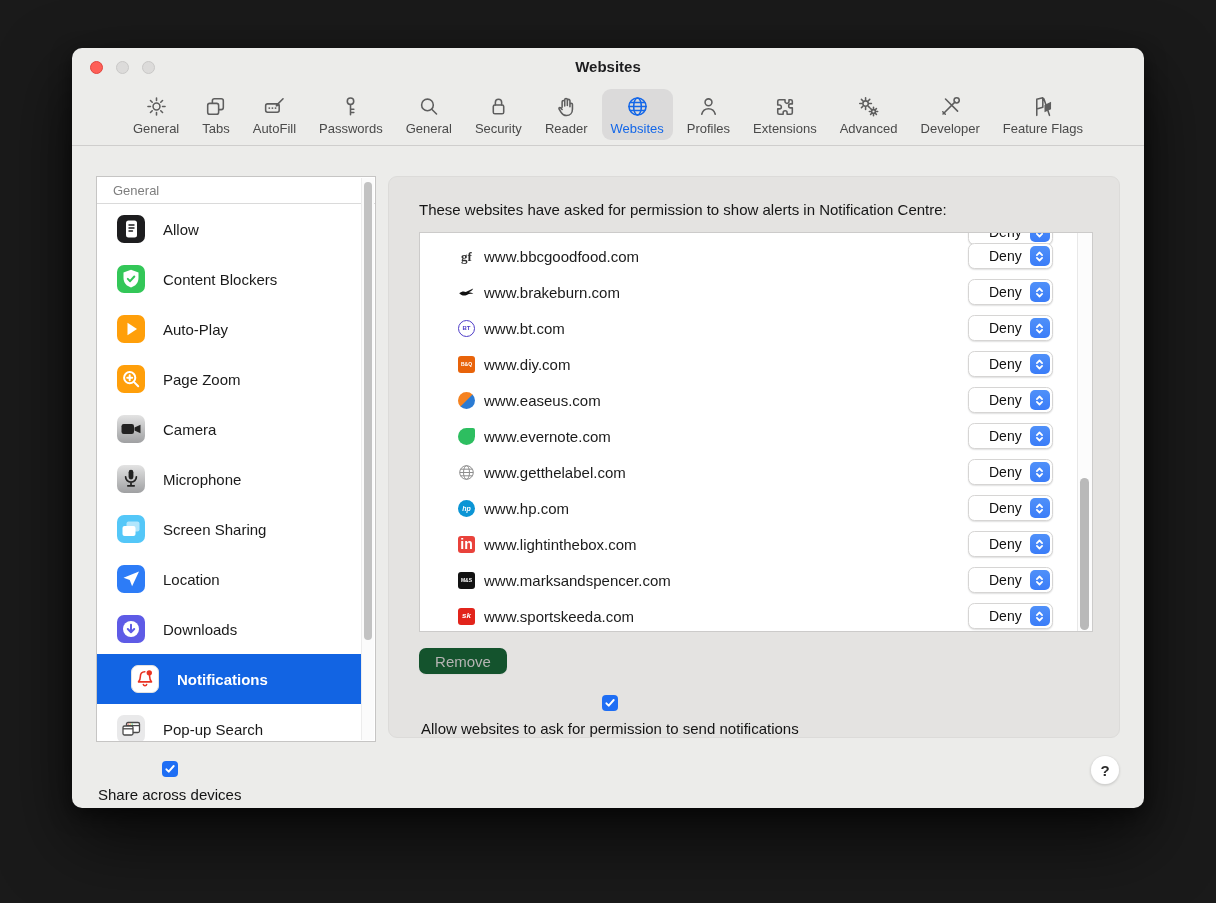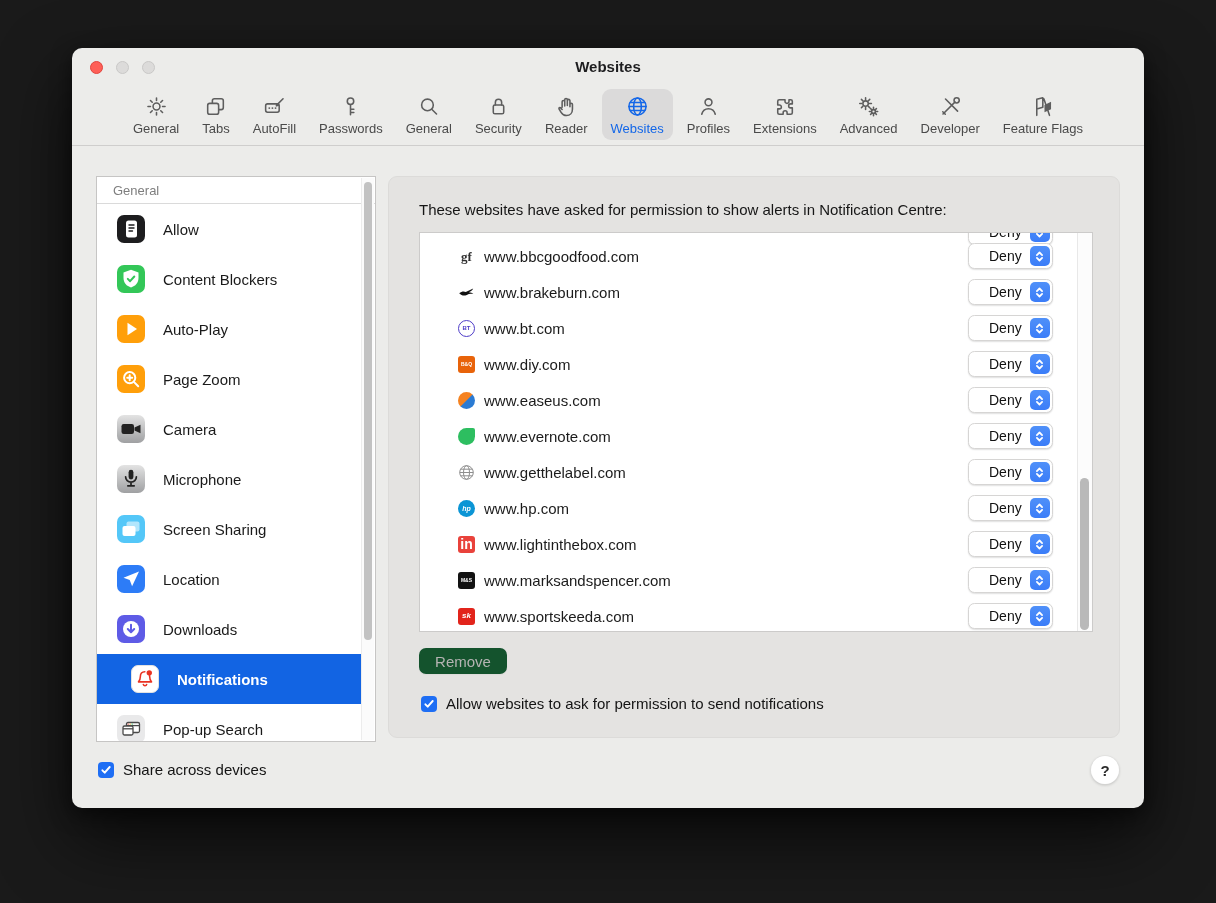--- a/index.html
+++ b/index.html
@@ -67,21 +67,21 @@
   .dd-stepper svg{width:13px;height:13px;display:block;}
   .partial-dd{position:absolute;top:-14px;right:39px;}
   .list-scrollbar{position:absolute;top:0;right:0;bottom:0;width:15px;background:#FCFCFC;border-left:1px solid #E8E8E8;}
   .list-thumb{position:absolute;top:245px;right:3px;width:9px;height:152px;border-radius:4.5px;background:#B9B9B9;}
 
   .remove-btn{position:absolute;left:30px;top:471px;width:88px;height:26px;border-radius:7px;background:#14532d;
     box-shadow:0 0 0 .5px #E2E1E0,0 1px 1px rgba(0,0,0,.06);font-size:15px;color:#B5B4B3;display:flex;align-items:center;justify-content:center;}
 
   .checkbox{width:16px;height:16px;border-radius:4px;background:var(--checkbox-blue);display:inline-flex;align-items:center;justify-content:center;flex:0 0 16px;}
   .checkbox svg{width:12px;height:12px;display:block;}
-  .check-row{display:flex;align-items:center;gap:9px;font-size:15px;color:#141414;}
+  .check-row{display:flex;align-items:center;gap:9px;font-size:15px;color:#141414;flex-direction:column;}
   .allow-row{position:absolute;left:32px;top:518px;}
 
   .share-row{position:absolute;left:26px;top:713px;}
   .help-btn{position:absolute;left:1019px;top:708px;width:28px;height:28px;border-radius:50%;background:#fff;
     box-shadow:0 0 0 .5px #DEDEDD,0 1px 3px rgba(0,0,0,.22);display:flex;align-items:center;justify-content:center;
     font-size:15px;font-weight:bold;color:#2b2b2b;}
 </style>
 </head>
 <body>
 

